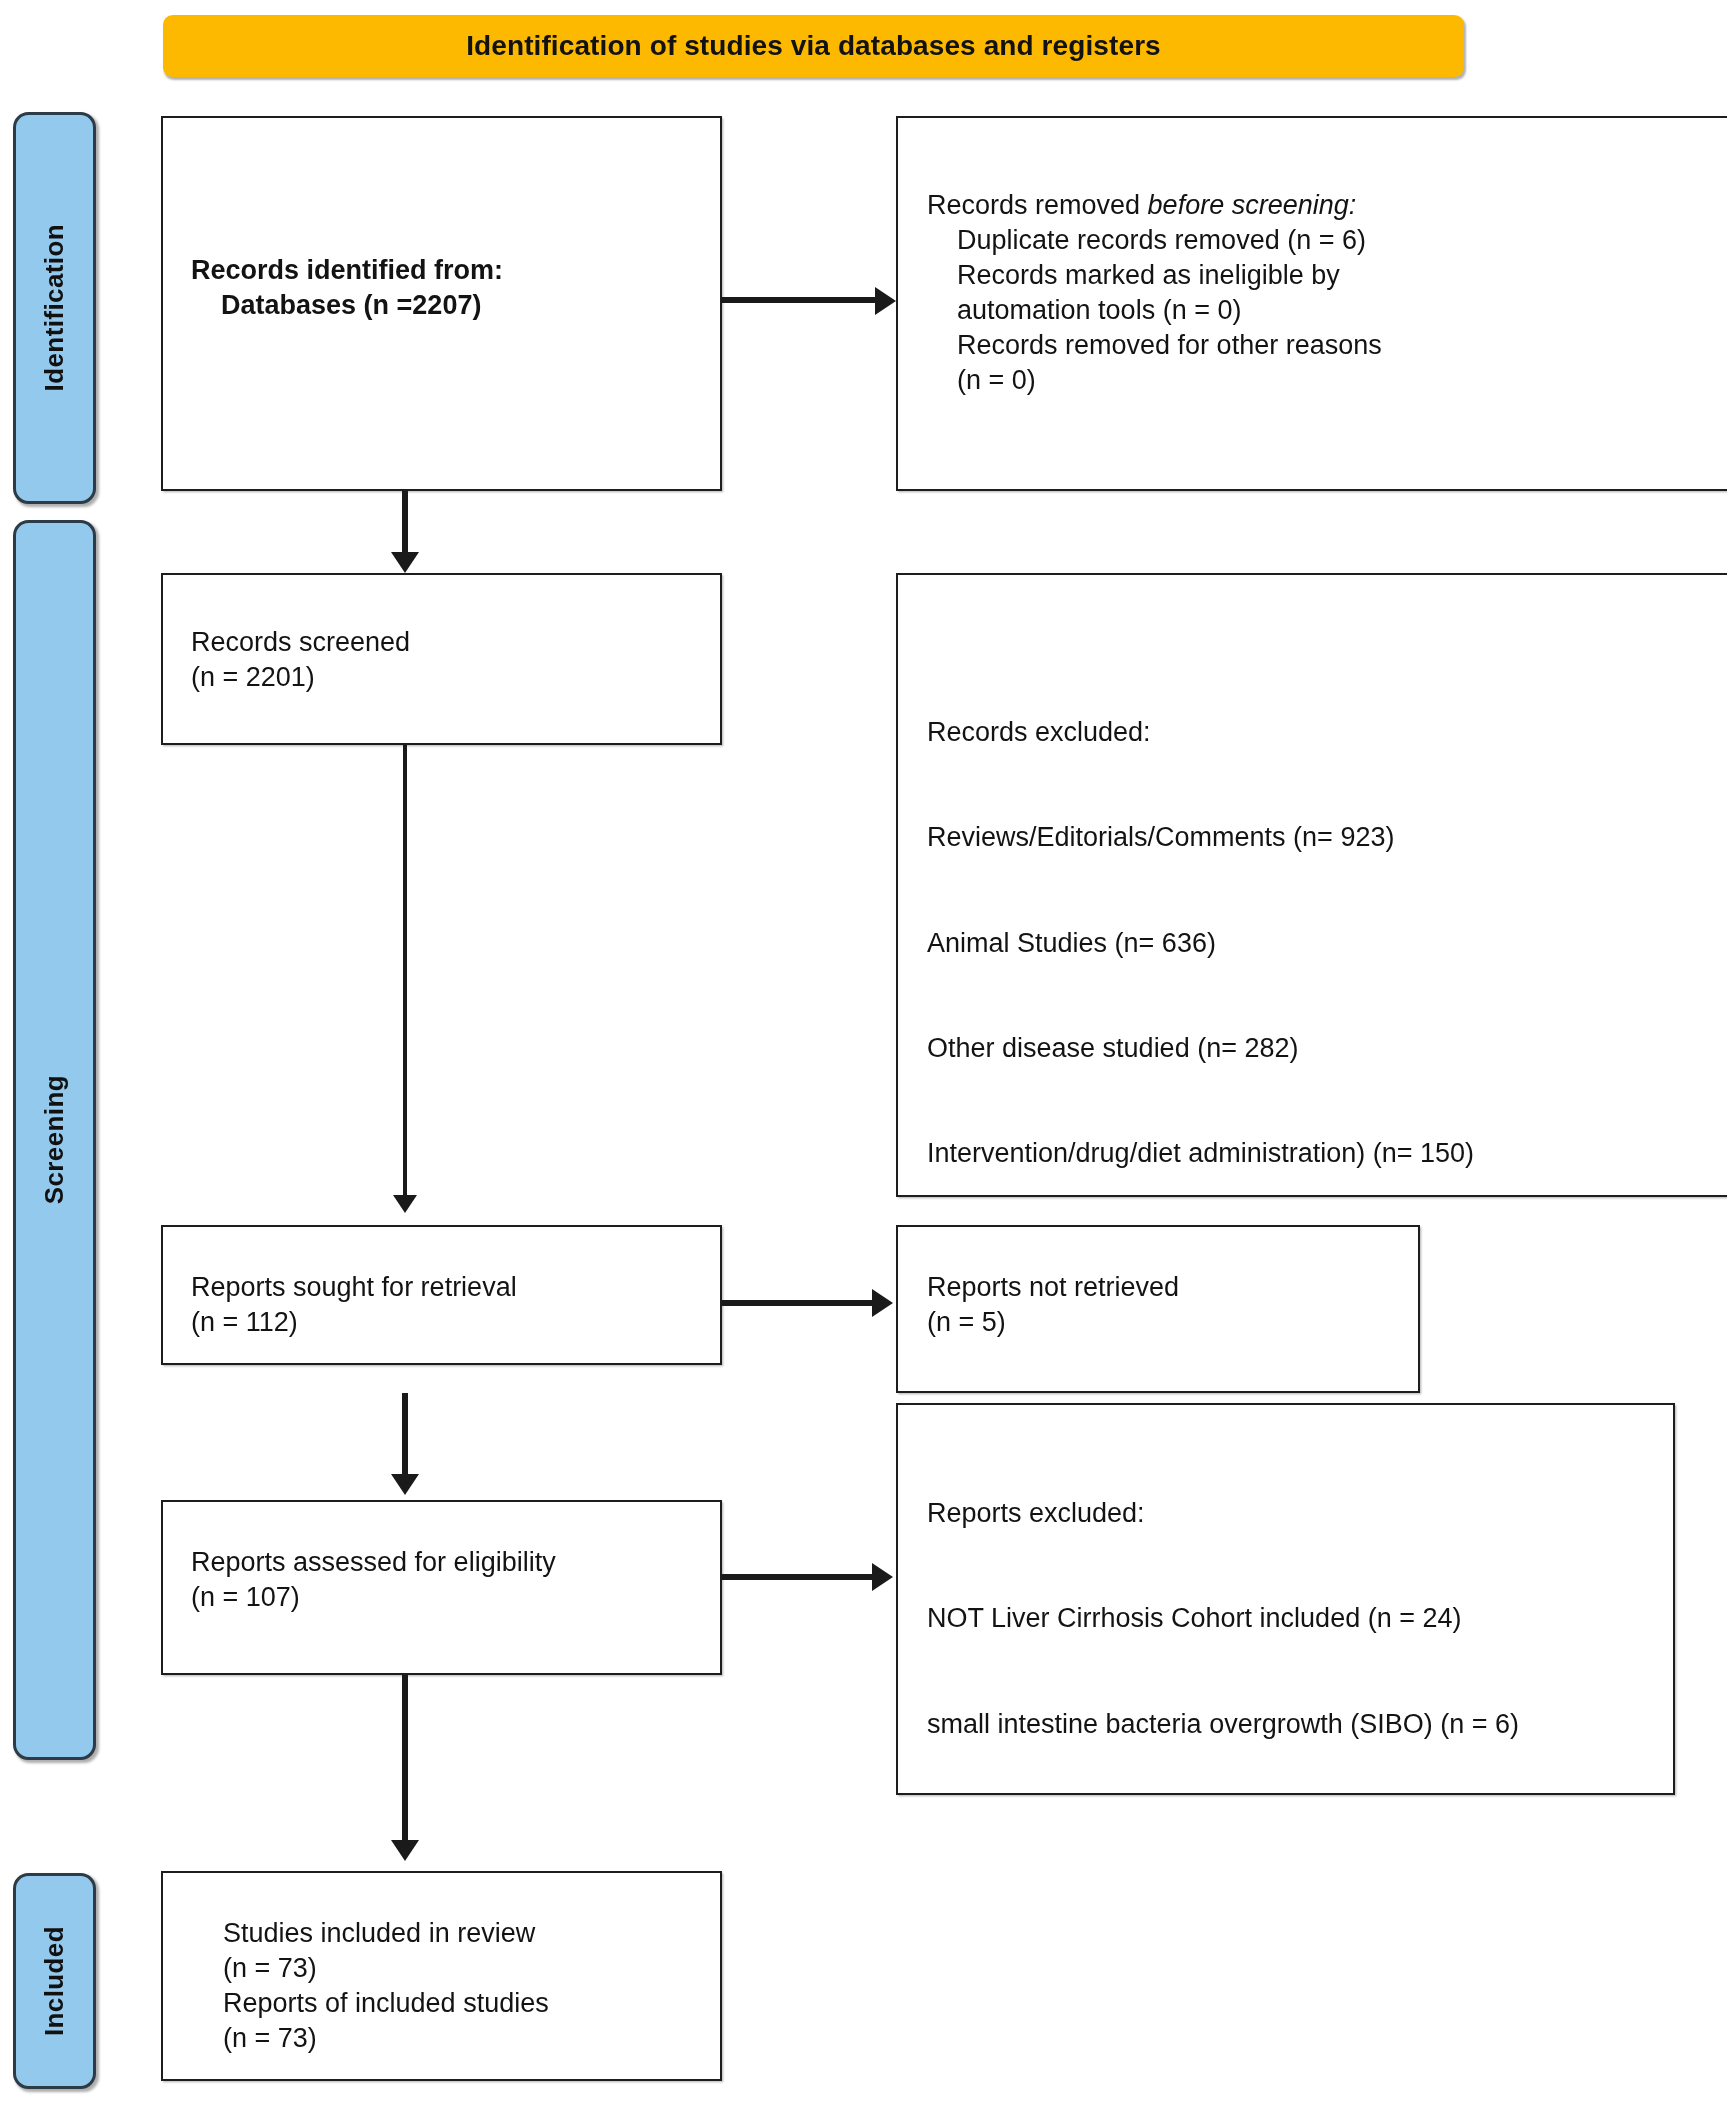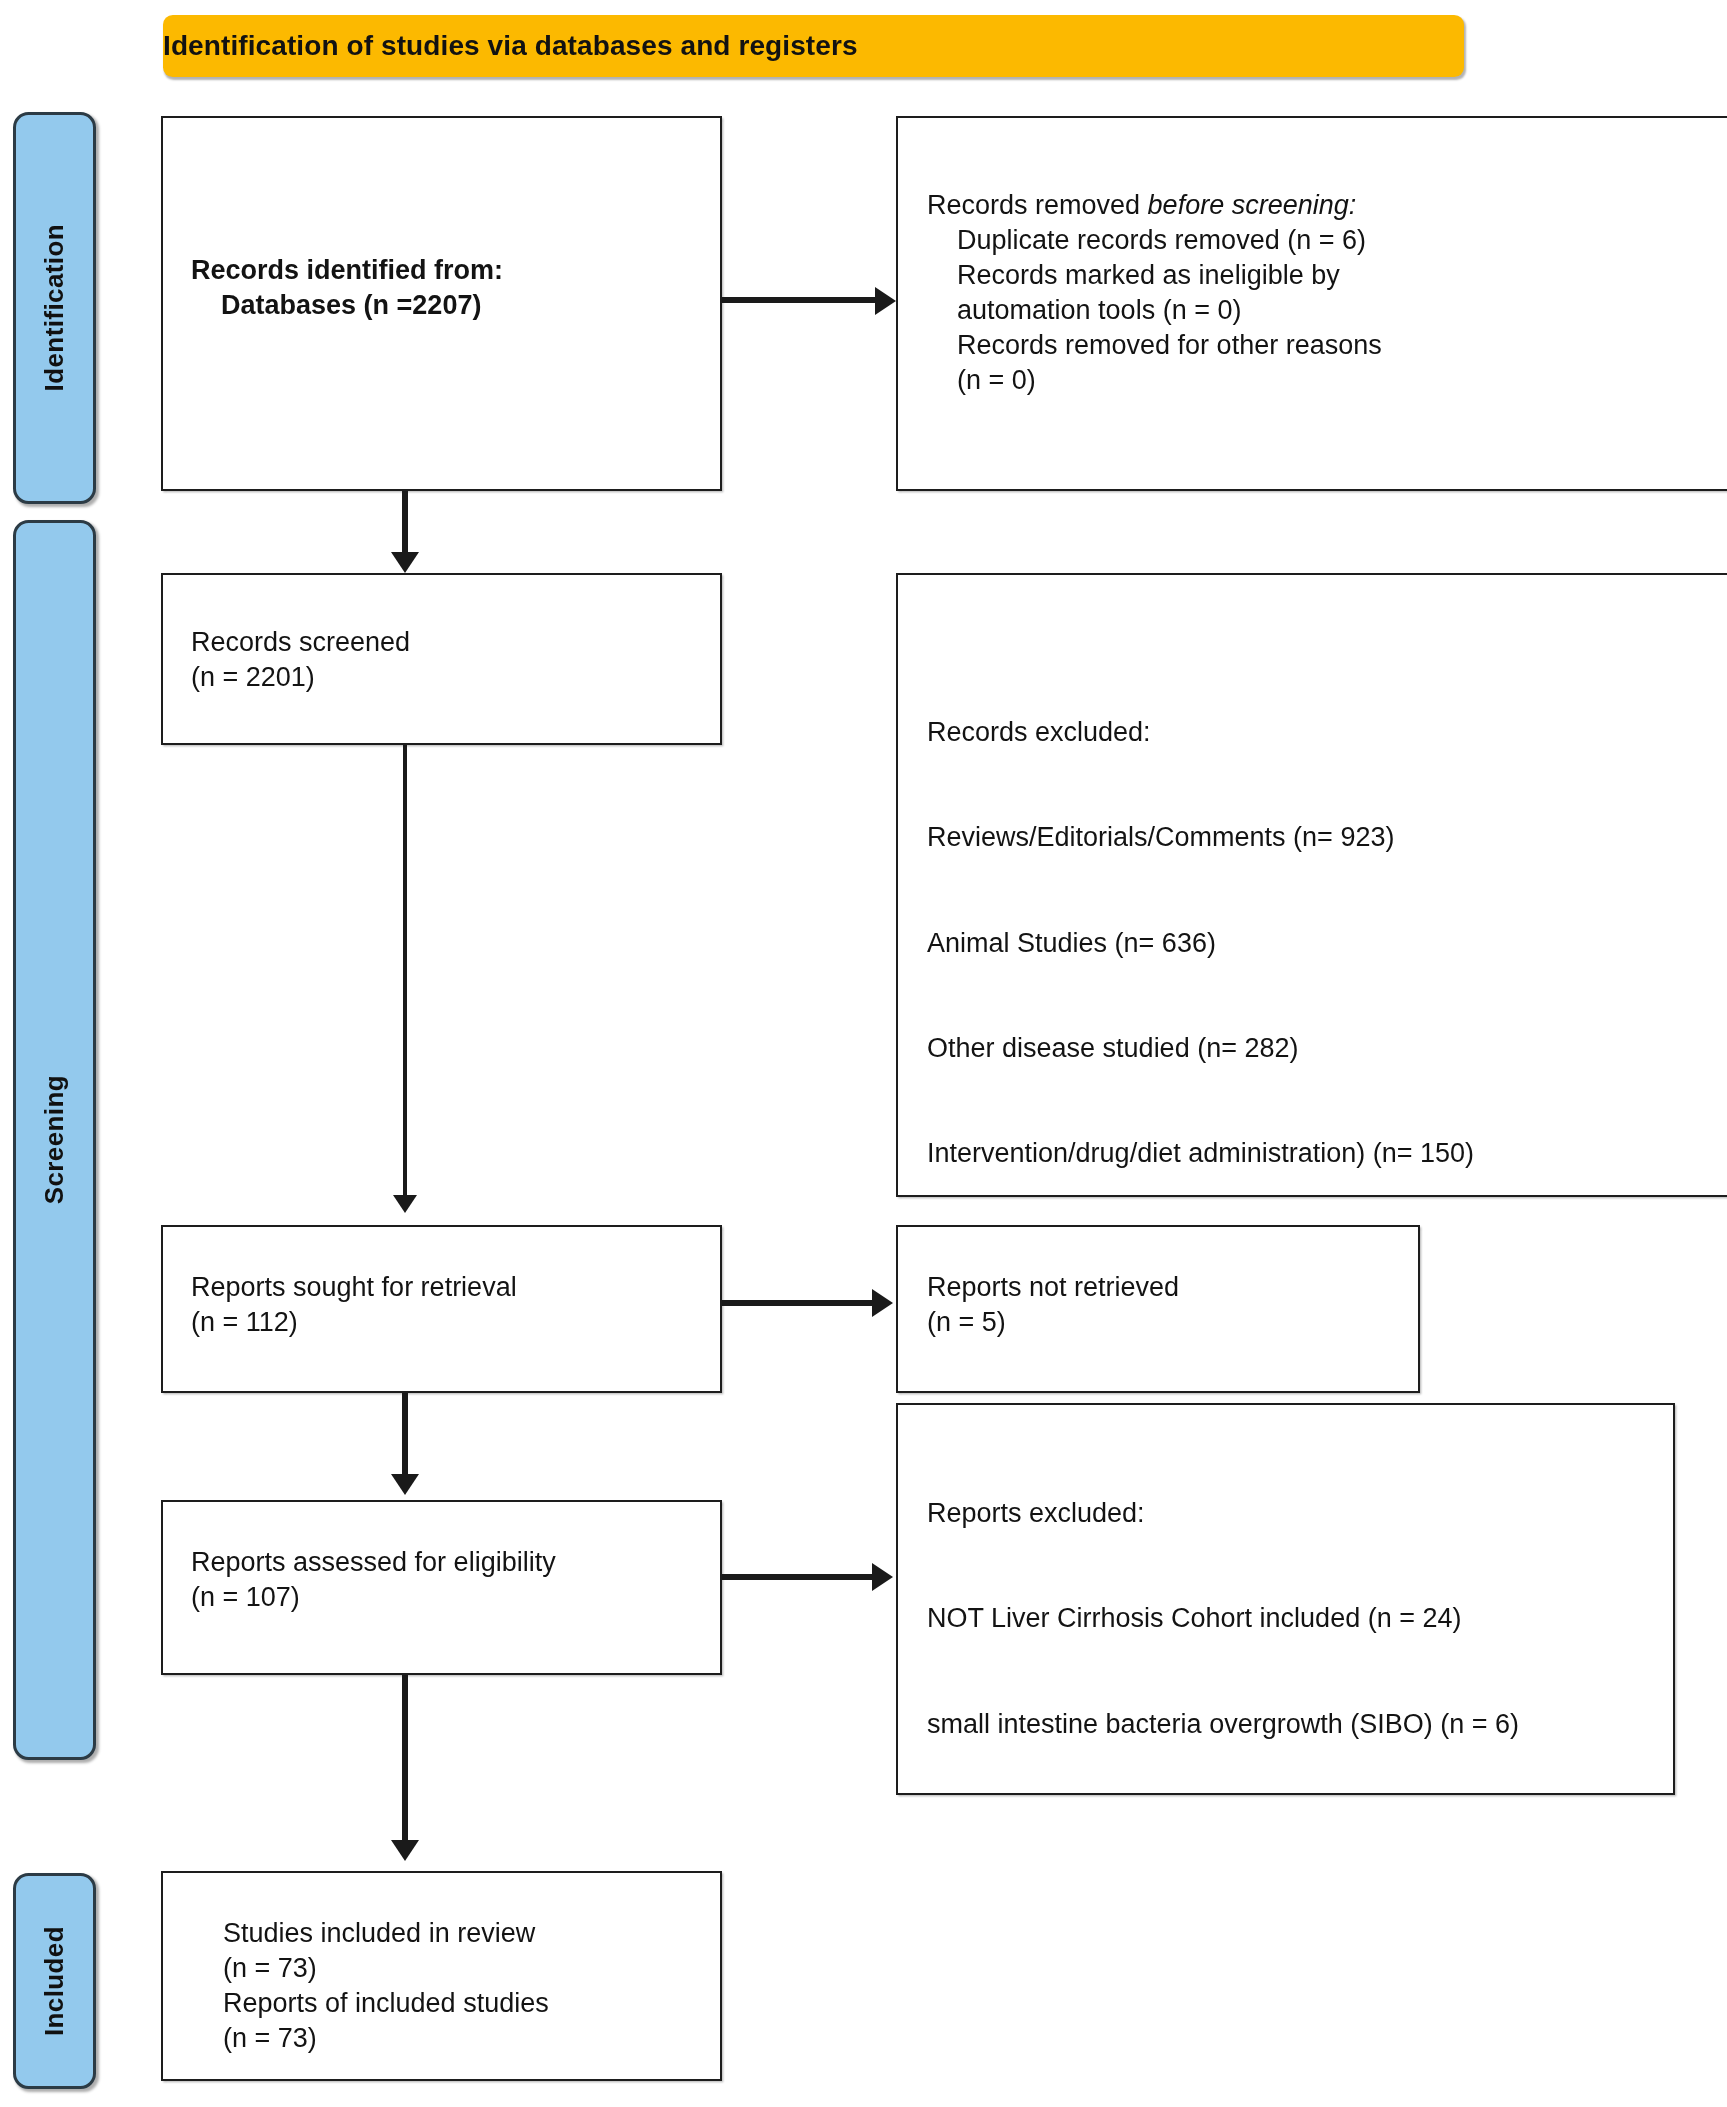--- a/index.html
+++ b/index.html
@@ -23,20 +23,21 @@
     position: absolute;
     left: 163px;
     top: 15.4px;
     width: 1301px;
     height: 62px;
     background: #FCB900;
     border-radius: 9.8px;
     box-shadow: 1.4px 2.1px 2.1px rgba(0,0,0,0.30);
     display: flex;
     align-items: center;
+    justify-content: center;
   }
   .header-banner .title {
     font-size: 28px;
     font-weight: bold;
     color: #121212;
     letter-spacing: 0.1px;
     text-align: center;
   }
 
   
@@ -92,21 +93,21 @@
 
   #box-removed           { left: 896px; top: 116px;  width: 873px; height: 375px; }
   #box-removed .box-text { top: 70px; left: 29px; }
 
   #box-screened          { left: 161px;  top: 573px;  width: 561px;  height: 172px; }
   #box-screened .box-text { top: 50px; }
 
   #box-excluded          { left: 896px; top: 573px;  width: 922px; height: 624px; }
   #box-excluded .box-text { top: 70px; left: 29px; }
 
-  #box-sought            { left: 161px;  top: 1225px; width: 561px;  height: 168px; }
+  #box-sought            { left: 161px;  top: 1225px; width: 561px;  height: 140px; }
   #box-sought .box-text  { top: 43px; }
 
   #box-not-retrieved     { left: 896px; top: 1225px; width: 524px;  height: 168px; }
   #box-not-retrieved .box-text { top: 43px; left: 29px; }
 
   #box-assessed          { left: 161px;  top: 1500px; width: 561px;  height: 175px; }
   #box-assessed .box-text { top: 43px; }
 
   #box-reports-excluded  { left: 896px; top: 1403px; width: 779px; height: 392px; }
   #box-reports-excluded .box-text { top: 21px; left: 29px; }

